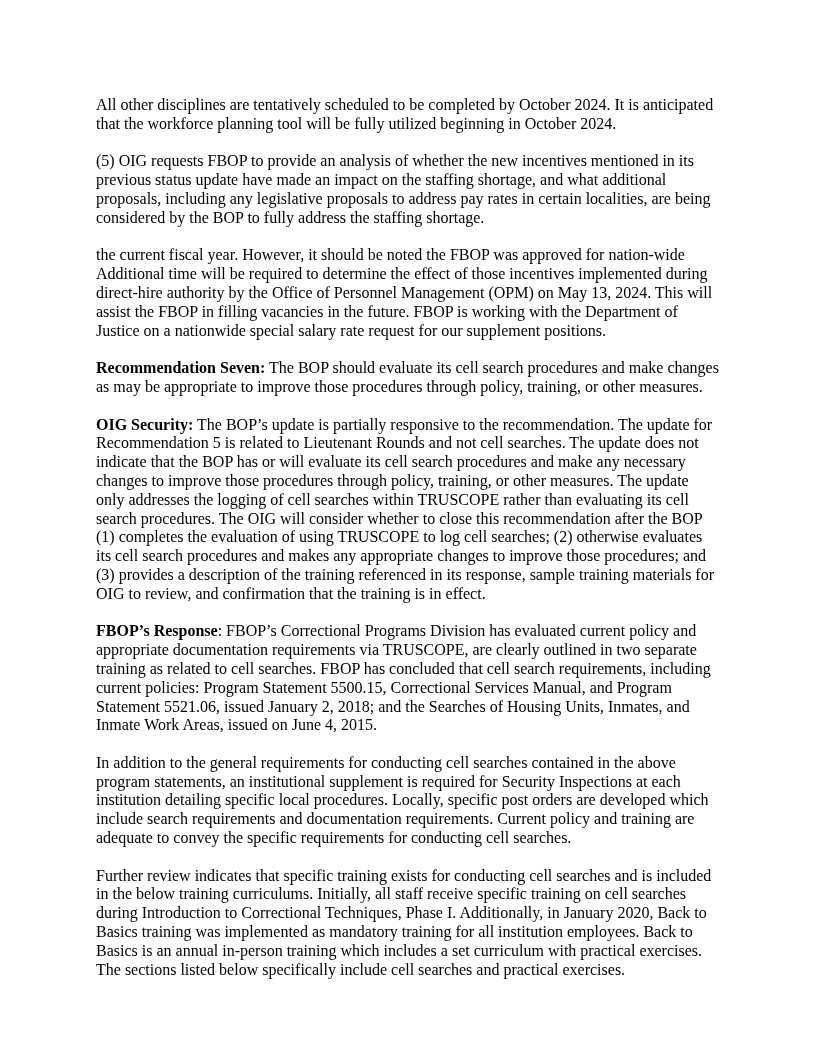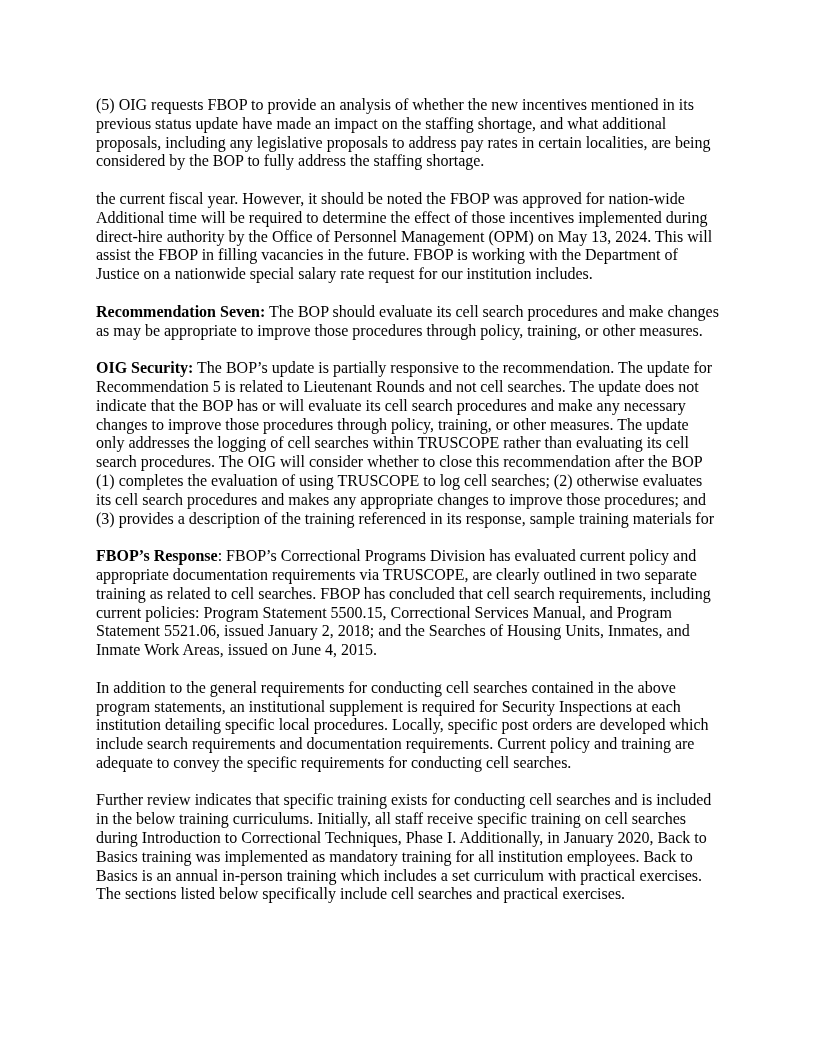--- a/index.html
+++ b/index.html
@@ -34,51 +34,56 @@
     .bold {
       font-weight: bold;
       text-align: right;
     }
   </style>
 </head>
 <body>
 
 <div class="page">
 
+  <div class="para">
+    <span class="line">All other disciplines are tentatively scheduled to be completed by October 2024. It is anticipated</span>
+    <span class="line">that the workforce planning tool will be fully utilized beginning in October 2024.</span>
+  </div>
 
   <div class="para">
     <span class="line">(5) OIG requests FBOP to provide an analysis of whether the new incentives mentioned in its</span>
     <span class="line">previous status update have made an impact on the staffing shortage, and what additional</span>
     <span class="line">proposals, including any legislative proposals to address pay rates in certain localities, are being</span>
     <span class="line">considered by the BOP to fully address the staffing shortage.</span>
   </div>
 
   <div class="para">
     <span class="line">the current fiscal year. However, it should be noted the FBOP was approved for nation-wide</span>
     <span class="line">Additional time will be required to determine the effect of those incentives implemented during</span>
     <span class="line">direct-hire authority by the Office of Personnel Management (OPM) on May 13, 2024. This will</span>
     <span class="line">assist the FBOP in filling vacancies in the future. FBOP is working with the Department of</span>
-    <span class="line">Justice on a nationwide special salary rate request for our institution includes.</span>
+    <span class="line">Justice on a nationwide special salary rate request for our supplement positions.</span>
   </div>
 
   <div class="para">
     <span class="line"><span class="bold">Recommendation Seven:</span><span> The BOP should evaluate its cell search procedures and make changes</span></span>
     <span class="line">as may be appropriate to improve those procedures through policy, training, or other measures.</span>
   </div>
 
   <div class="para">
     <span class="line"><span class="bold">OIG Security:</span><span> The BOP’s update is partially responsive to the recommendation. The update for</span></span>
     <span class="line">Recommendation 5 is related to Lieutenant Rounds and not cell searches. The update does not</span>
     <span class="line">indicate that the BOP has or will evaluate its cell search procedures and make any necessary</span>
     <span class="line">changes to improve those procedures through policy, training, or other measures. The update</span>
     <span class="line">only addresses the logging of cell searches within TRUSCOPE rather than evaluating its cell</span>
     <span class="line">search procedures. The OIG will consider whether to close this recommendation after the BOP</span>
     <span class="line">(1) completes the evaluation of using TRUSCOPE to log cell searches; (2) otherwise evaluates</span>
     <span class="line">its cell search procedures and makes any appropriate changes to improve those procedures; and</span>
     <span class="line">(3) provides a description of the training referenced in its response, sample training materials for</span>
+    <span class="line">OIG to review, and confirmation that the training is in effect.</span>
   </div>
 
   <div class="para">
     <span class="line"><span class="bold">FBOP’s Response</span><span>: FBOP’s Correctional Programs Division has evaluated current policy and</span></span>
     <span class="line">appropriate documentation requirements via TRUSCOPE, are clearly outlined in two separate</span>
     <span class="line">training as related to cell searches. FBOP has concluded that cell search requirements, including</span>
     <span class="line">current policies: Program Statement 5500.15, Correctional Services Manual, and Program</span>
     <span class="line">Statement 5521.06, issued January 2, 2018; and the Searches of Housing Units, Inmates, and</span>
     <span class="line">Inmate Work Areas, issued on June 4, 2015.</span>
   </div>

